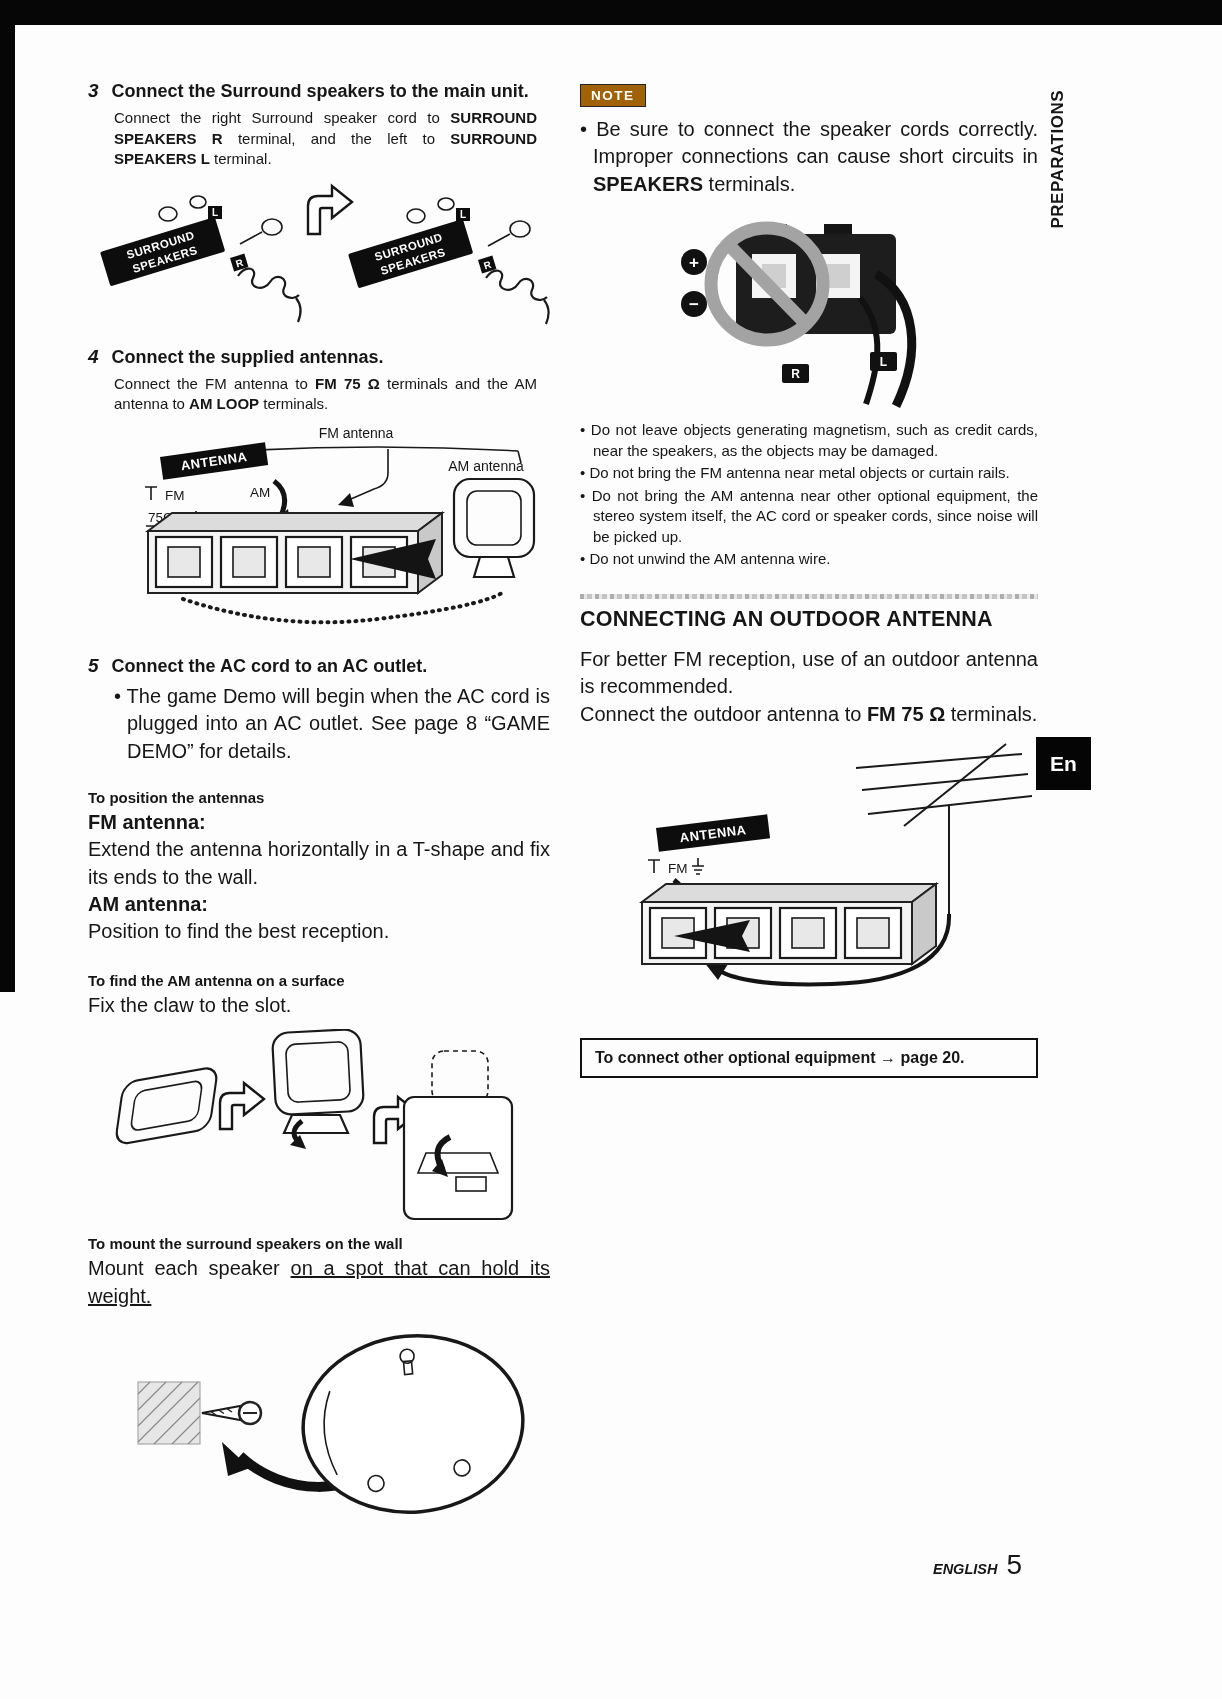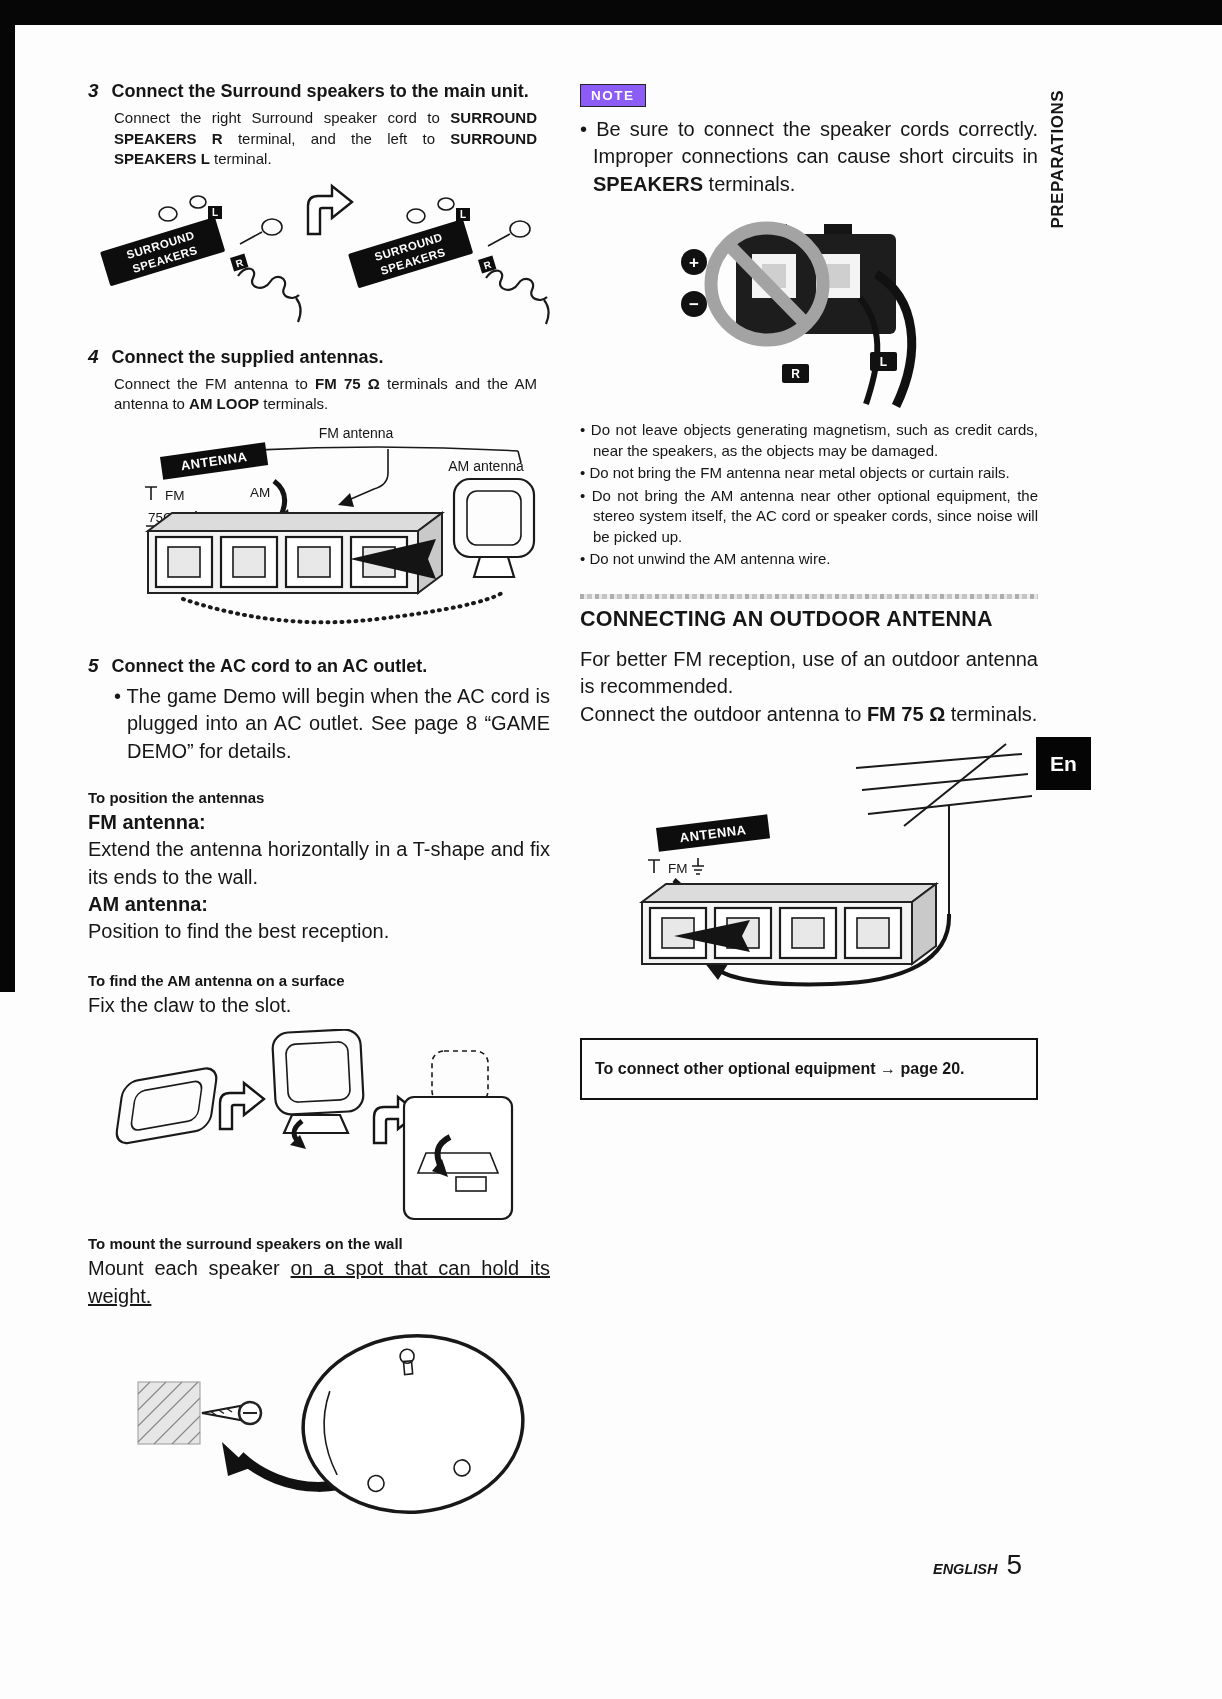--- a/index.html
+++ b/index.html
@@ -18,26 +18,26 @@
   .step-num  { font-style: italic; font-size: 19px; }
   .step-body { margin: 6px 13px 0 26px; font-size: 15px; line-height: 1.37; text-align: justify; }
   .para      { font-size: 20px; line-height: 1.37; text-align: justify; }
   .subhead   { font-size: 15px; font-weight: 700; }
   .bullet    { padding-left: 13px; text-indent: -13px; }
   .underline { text-decoration: underline; }
 
   .bullets { margin-top: 10px; }
   .bullets li { list-style: none; font-size: 15px; line-height: 1.37; padding-left: 13px; text-indent: -13px; margin-top: 2px; text-align: justify; }
 
-  .note-badge { display: inline-block; background: #8b5cf6; color: #fff; font-weight: 700;
+  .note-badge { display: inline-block; background: #a16207; color: #fff; font-weight: 700;
     font-size: 13.5px; letter-spacing: 1.5px; padding: 3px 10px; border: 1px solid #242424; }
   .divider { height: 5px; margin-top: 24px;
     background: repeating-linear-gradient(90deg,#adadad 0 4px,#e6e6e6 4px 7px,#c4c4c4 7px 12px,#efefef 12px 15px); }
   .section-head { margin-top: 8px; font-size: 21.5px; font-weight: 700; letter-spacing: 0.2px; }
-  .opt-box { margin-top: 22px; border: 2px solid #111; padding: 20px 13px; font-size: 16px; font-weight: 700; }
+  .opt-box { margin-top: 22px; border: 2px solid #111; padding: 9px 13px; font-size: 16px; font-weight: 700; }
 
   .side-tab { position: absolute; left: 1048px; top: 90px; writing-mode: vertical-rl; transform: rotate(180deg);
     font-size: 17px; font-weight: 700; letter-spacing: 0.5px; }
   .en-badge { position: absolute; left: 1036px; top: 737px; width: 55px; height: 53px; background: #050505;
     color: #fff; display: flex; align-items: center; justify-content: center; font-size: 21px; font-weight: 700; }
   .footer { position: absolute; top: 1549px; right: 200px; display: flex; align-items: baseline; gap: 9px; margin-left: 35px; }
   .footer-label { font-size: 14.5px; font-weight: 700; font-style: italic; }
   .footer-num { font-size: 28px; }
 
   svg { display: block; }

